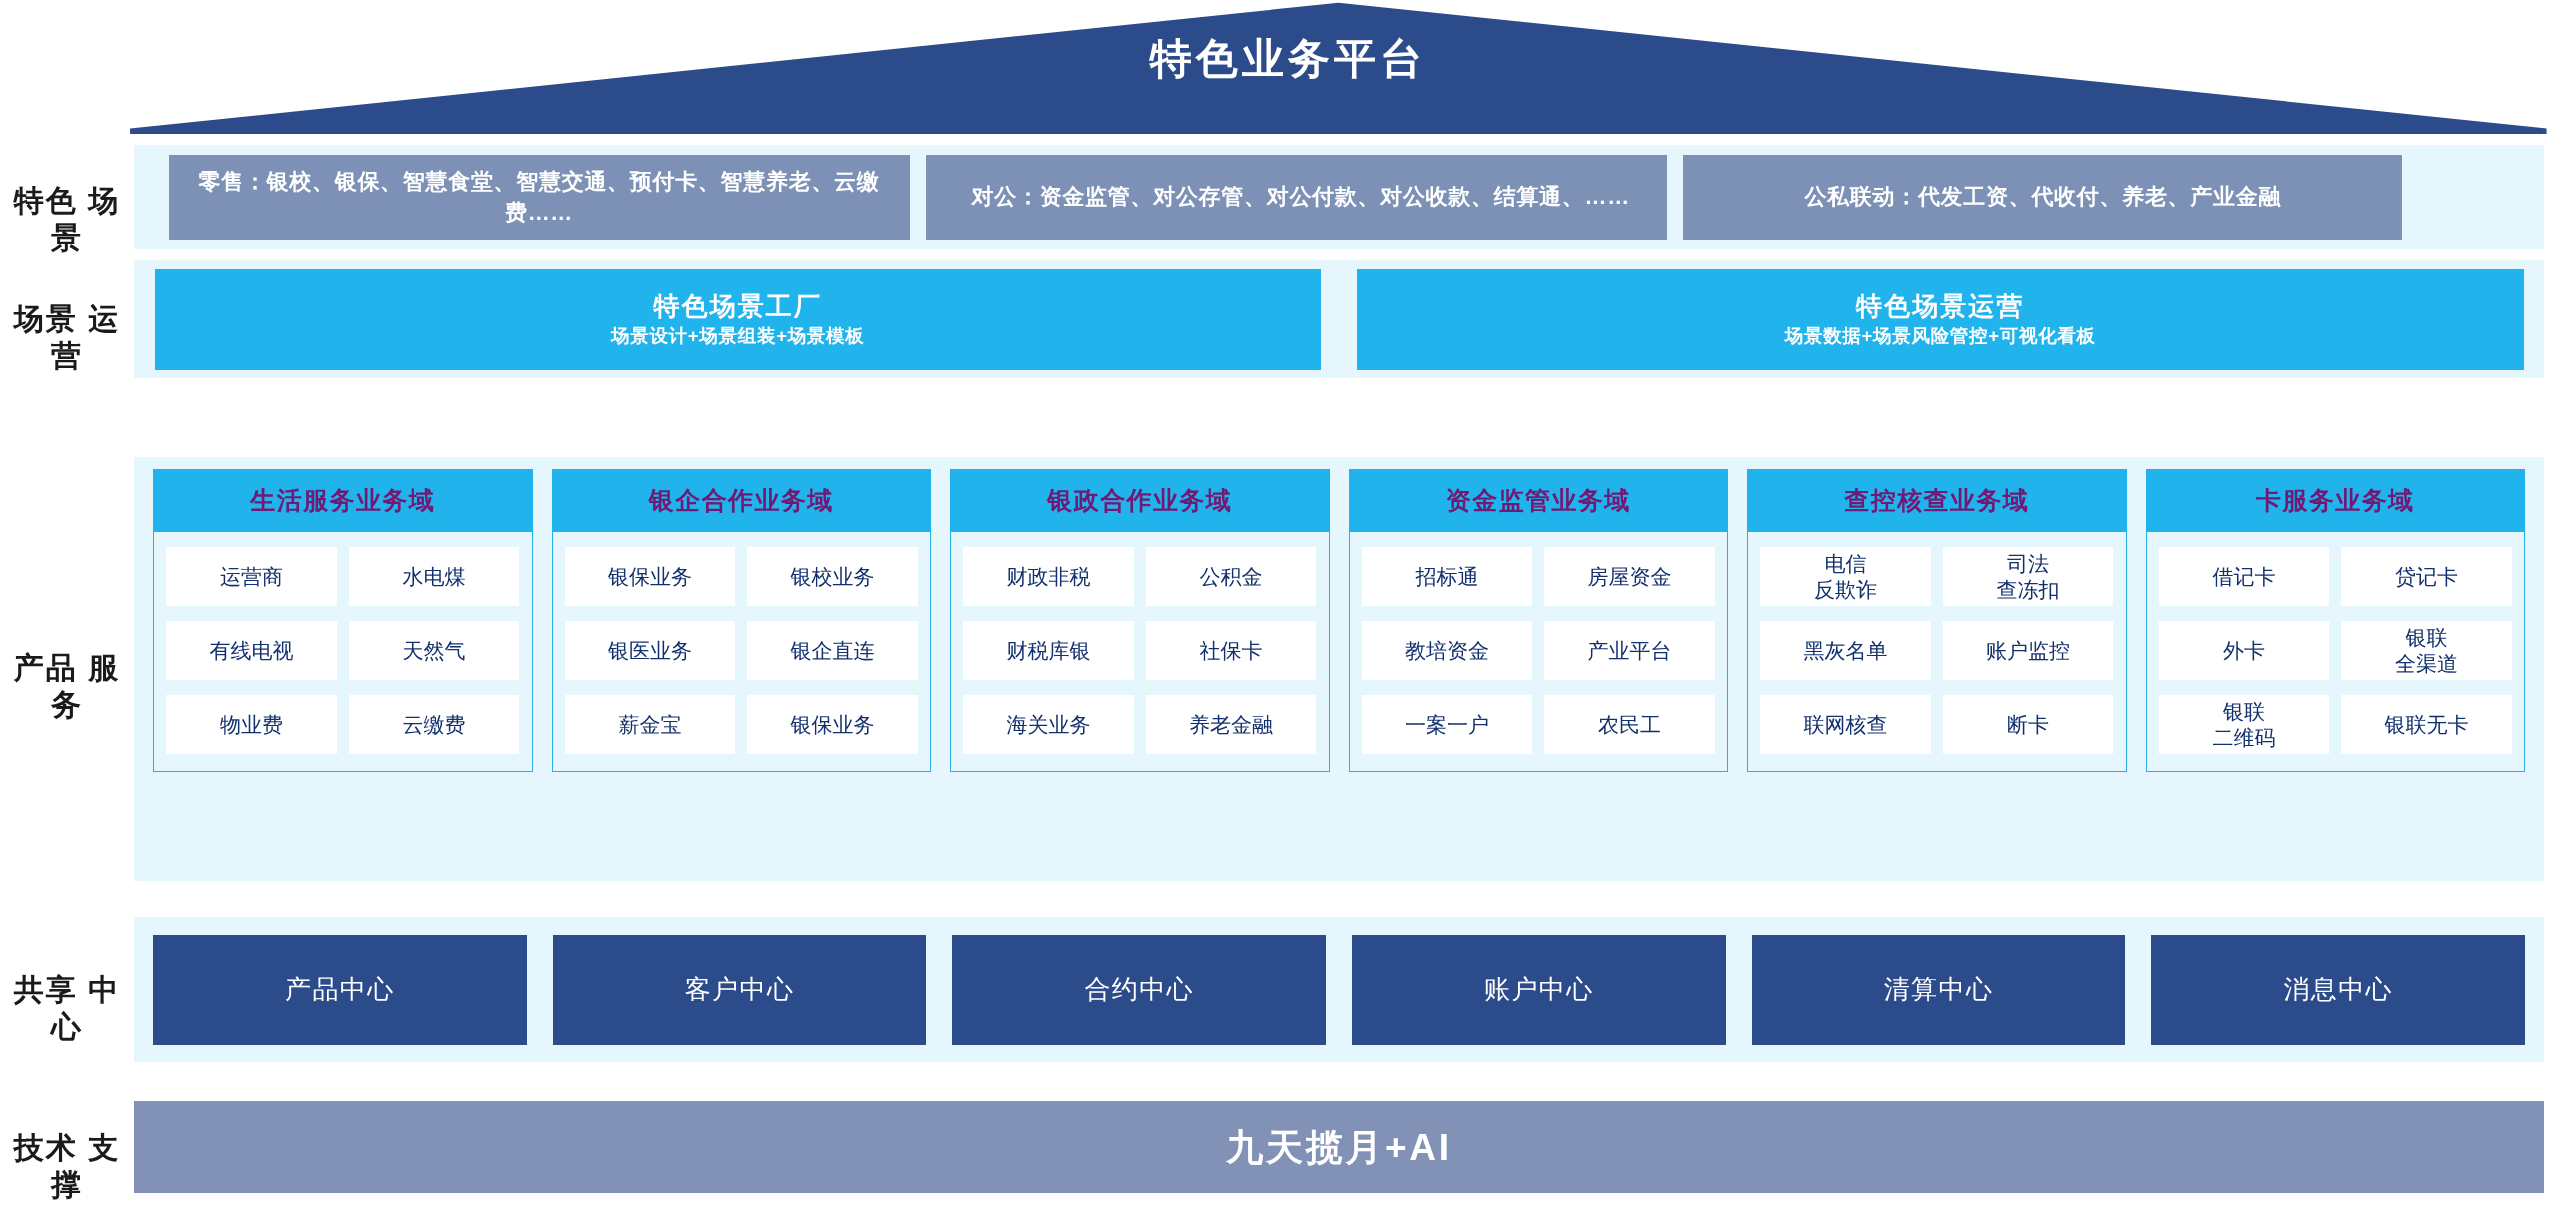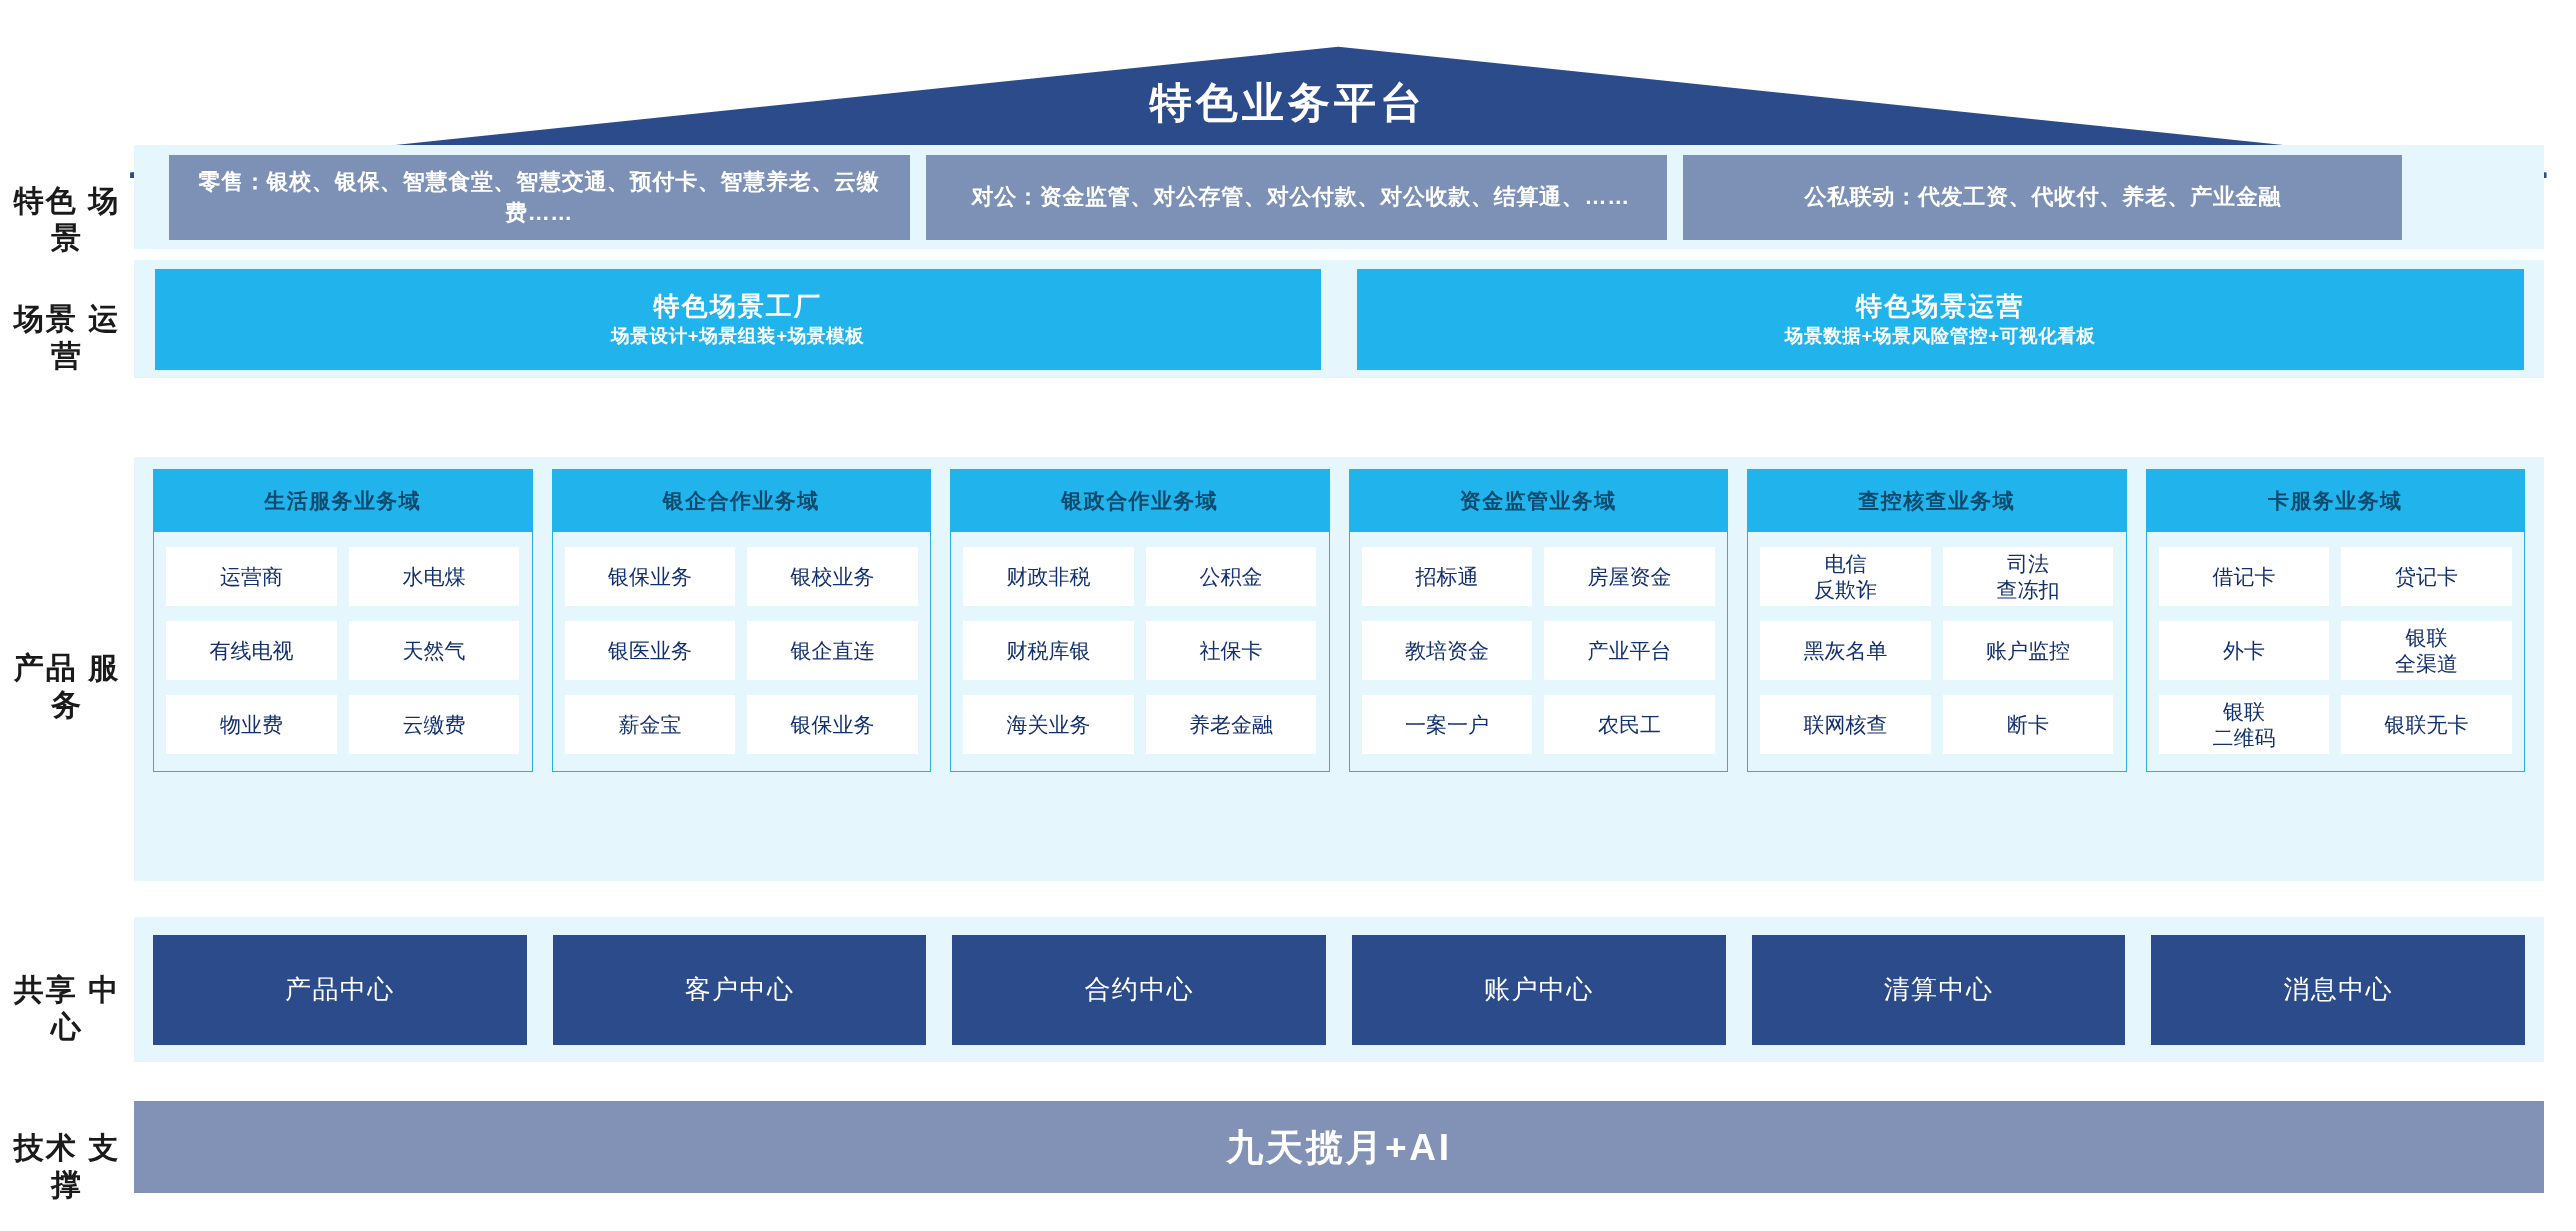--- a/index.html
+++ b/index.html
@@ -14,21 +14,20 @@
     position: relative;
     overflow: hidden;
   }
 
   
   .roof-wrap {
     position: absolute;
     left: 0; top: 0;
     width: 2576px;
     height: 110px;
-    margin-top: 44px;
   }
   .roof-svg { display: block; width: 2576px; height: 134px; }
   .roof-title {
     position: absolute;
     left: 0; top: 36px;
     width: 2576px;
     text-align: center;
     color: #ffffff;
     font-size: 42px;
     font-weight: bold;
@@ -140,22 +139,22 @@
     gap: 19px;
   }
   .domain-card {
     flex: 1 1 0;
     display: flex;
     flex-direction: column;
     min-width: 0;
   }
   .domain-head {
     background: #21b4ec;
-    color: #0c4a6e;
-    font-size: 21px;
+    color: #701a75;
+    font-size: 25px;
     font-weight: bold;
     letter-spacing: 1.4px;
     height: 63px;
     display: flex;
     align-items: center;
     justify-content: center;
     white-space: nowrap;
     text-align: right;
   }
   .domain-body {

